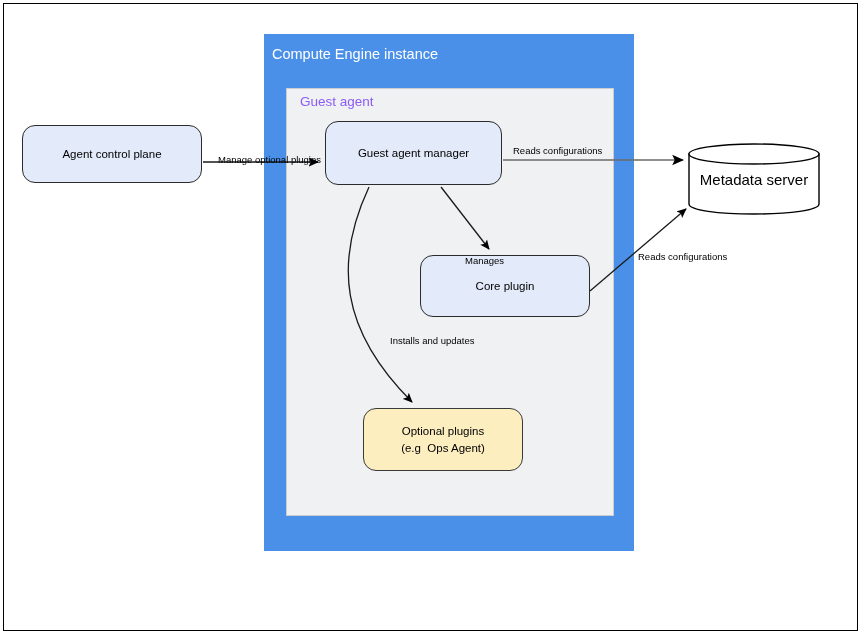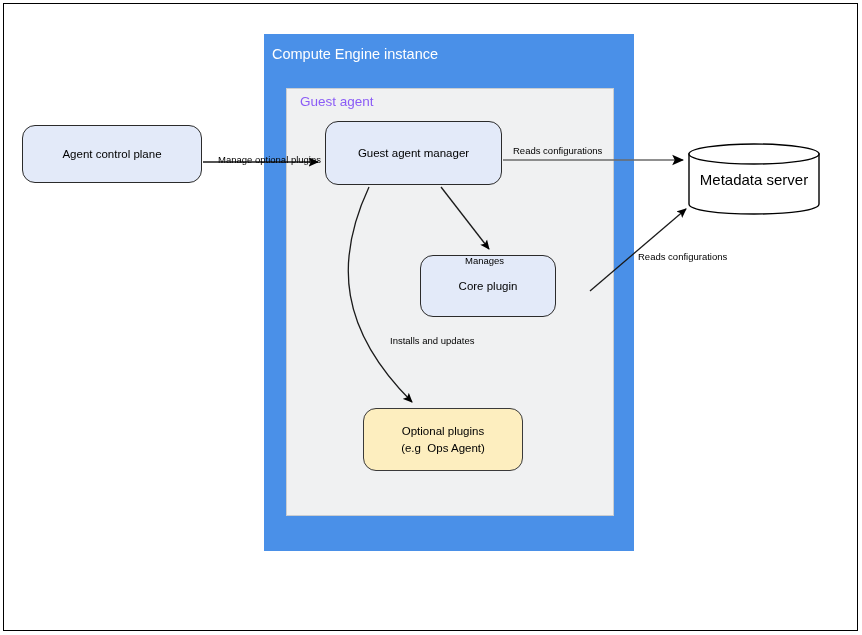--- a/index.html
+++ b/index.html
@@ -89,21 +89,21 @@
   .node-dark-stroke {
     border-color: #2b2b2b;
   }
   #agent-control-plane {
     left: 22px;  top: 125px;  width: 180px; height: 58px;
   }
   #guest-agent-manager {
     left: 325px; top: 121px;  width: 177px; height: 64px;
   }
   #core-plugin {
-    left: 420px; top: 255px;  width: 136px; height: 62px;
+    left: 420px; top: 255px;  width: 170px; height: 62px;
   }
   #optional-plugins {
     left: 363px; top: 408px;  width: 160px; height: 63px;
   }
   
   .edge-label {
     position: absolute;
     font-size: 9.5px;
     color: #000000;
     white-space: nowrap;

